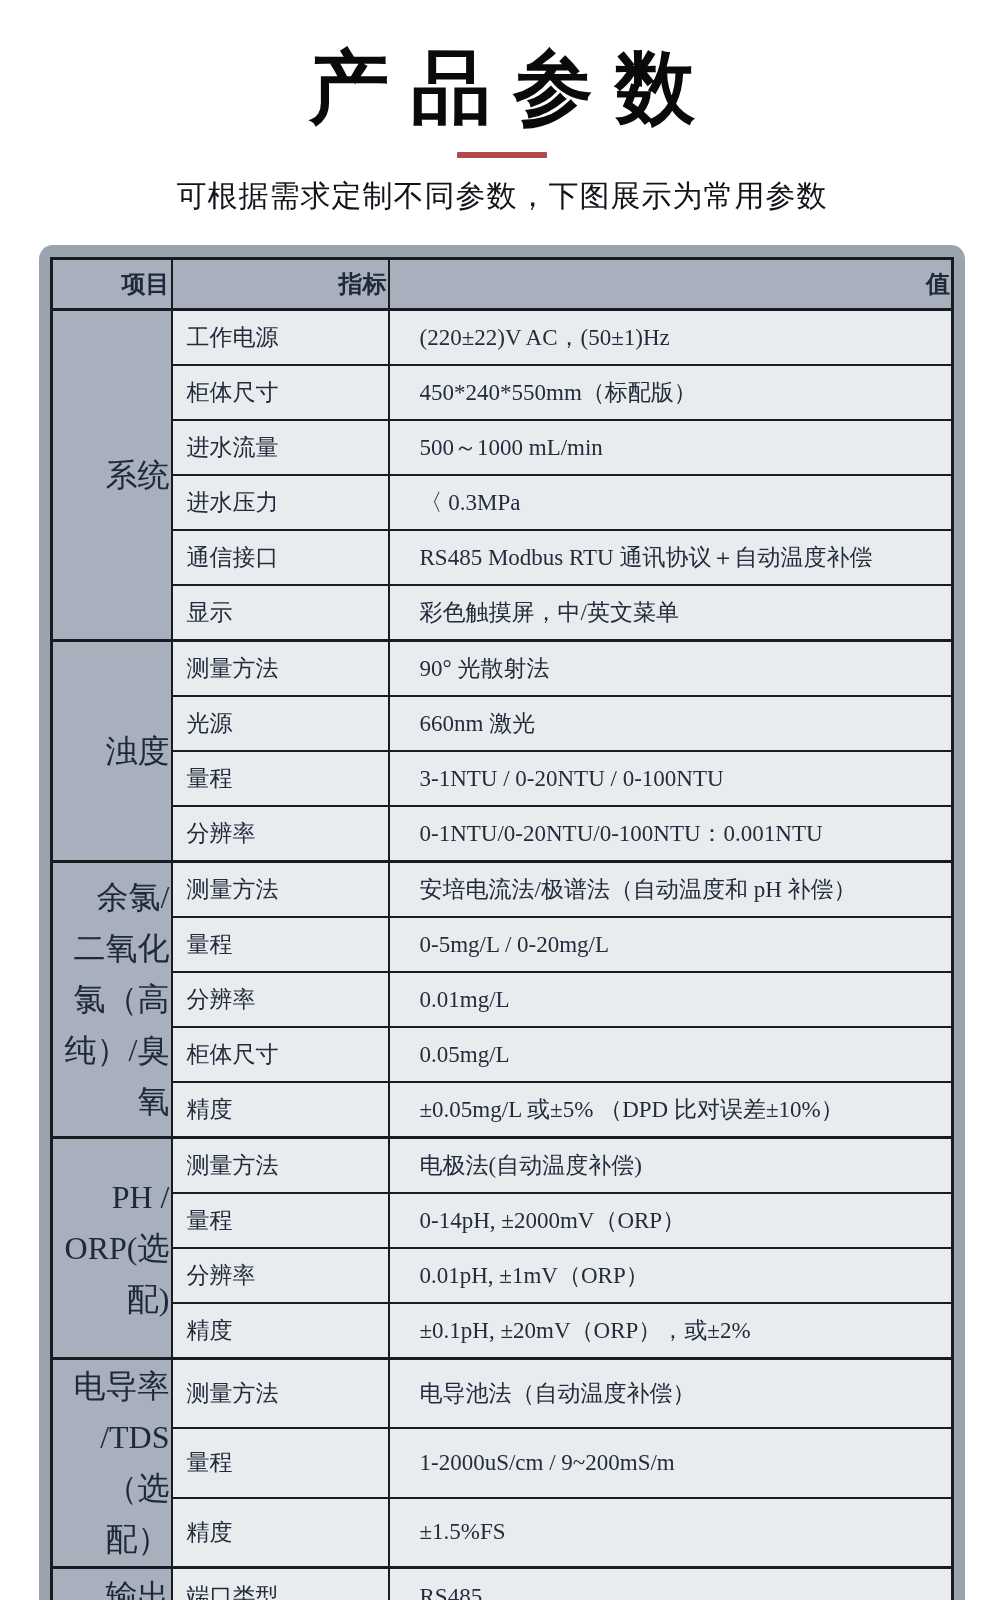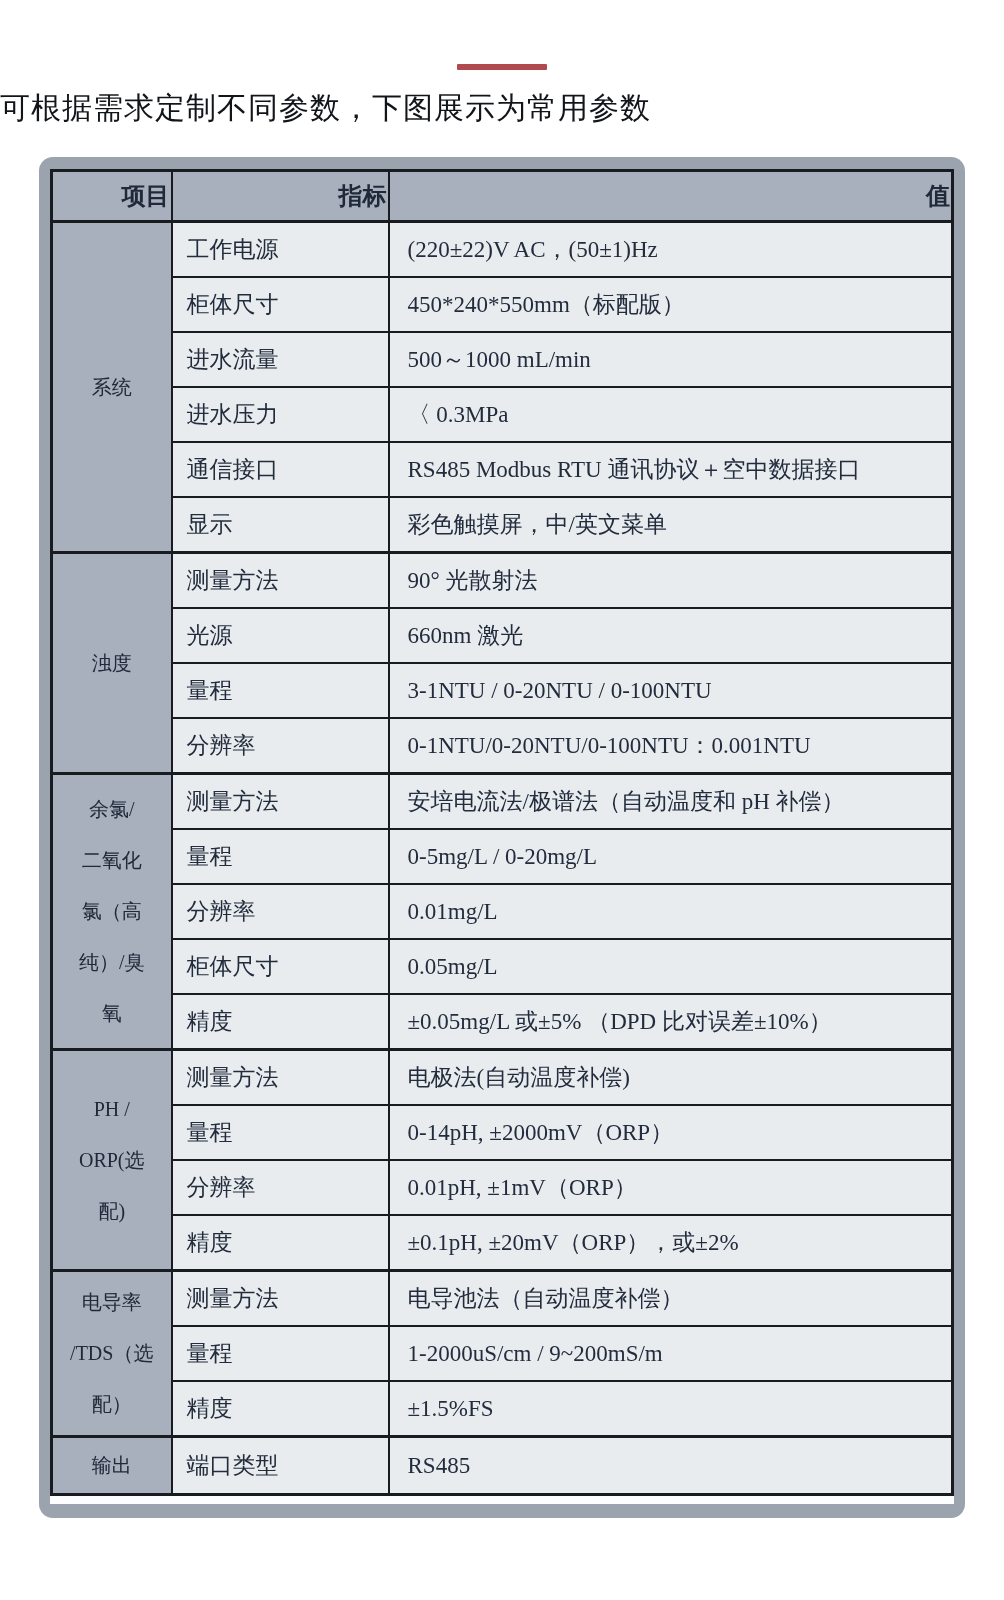--- a/index.html
+++ b/index.html
@@ -29,20 +29,21 @@
   }
   .accent-bar {
     width: 90px;
     height: 6px;
     margin: 20px auto 0;
     background: #b04a4e;
     border-radius: 1px;
   }
   .subtitle {
     margin: 18px 0 0;
+    text-align: center;
     font-size: 30px;
     letter-spacing: 1px;
     color: #111418;
   }
   .table-wrap {
     width: 926px;
     margin: 28px auto 0;
     box-sizing: border-box;
     background: #9aa3ae;
     border-radius: 14px;
@@ -68,48 +69,49 @@
   }
   td {
     border: 2px solid #181b20;
     height: 53px;
     font-size: 23px;
     color: #222c3d;
     overflow: hidden;
   }
   td.item-cell {
     background: #a7b0bc;
-    text-align: center;
+    text-align: right;
     vertical-align: middle;
     white-space: pre-line;
     line-height: 51px;
-    font-size: 20px;
+    font-size: 32px;
     color: #20293a;
   }
   td.ind-cell {
     background: #e9ecef;
     padding: 0 6px 0 14px;
     text-align: left;
   }
   td.val-cell {
     background: #e9ecef;
-    padding: 0 8px 0 18px;
+    padding: 0 8px 0 30px;
     text-align: left;
   }
   tr.group-start td { border-top-width: 3px; margin-left: 36px; }
   .bottom-strip {
     height: 8px;
     background: #fcfdfe;
   }
 </style>
 </head>
 <body>
 
 <main class="page">
 
+  <h1 class="title">产品参数</h1>
 
   <div class="accent-bar" style="background: rgb(176, 74, 78);"></div>
 
   <p class="subtitle">可根据需求定制不同参数，下图展示为常用参数</p>
 
   <section class="table-wrap">
     <table class="spec-table">
       <colgroup>
         <col class="c-item">
         <col class="c-ind">
@@ -135,21 +137,21 @@
           <tr>
             <td class="ind-cell">进水流量</td>
             <td class="val-cell">500～1000 mL/min</td>
           </tr>
           <tr>
             <td class="ind-cell">进水压力</td>
             <td class="val-cell">〈 0.3MPa</td>
           </tr>
           <tr>
             <td class="ind-cell">通信接口</td>
-            <td class="val-cell">RS485 Modbus RTU 通讯协议＋空中数据接口</td>
+            <td class="val-cell">RS485 Modbus RTU 通讯协议＋自动温度补偿</td>
           </tr>
           <tr>
             <td class="ind-cell">显示</td>
             <td class="val-cell">彩色触摸屏，中/英文菜单</td>
           </tr>
           <tr class="group-start">
             <td class="item-cell" rowspan="4">浊度</td>
             <td class="ind-cell">测量方法</td>
             <td class="val-cell">90° 光散射法</td>
           </tr>

